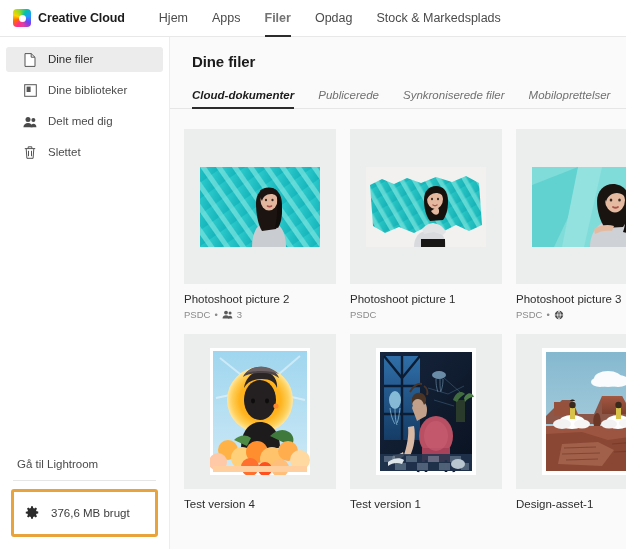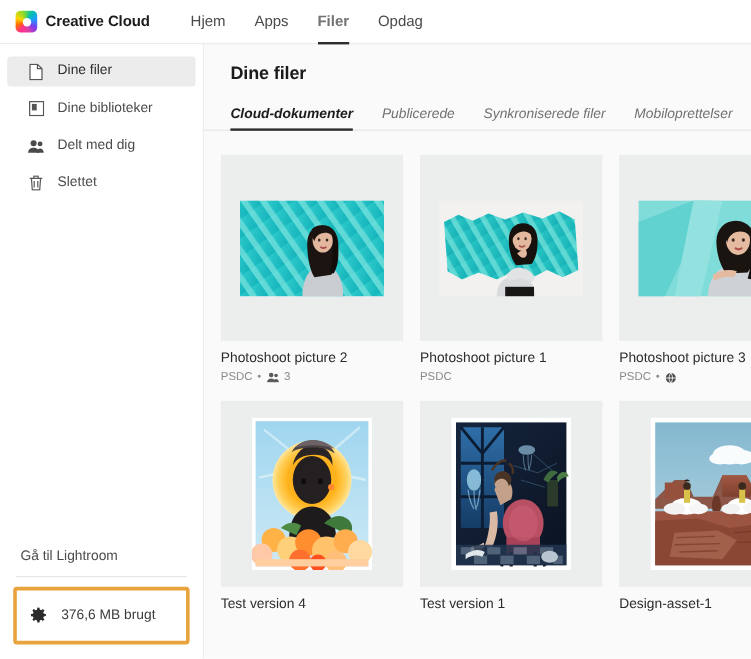--- a/index.html
+++ b/index.html
@@ -288,20 +288,21 @@
   <div class="topbar">
     <div class="brand">
       <div class="cc-logo"></div>
       <span class="brand-name">Creative Cloud</span>
     </div>
     <div class="nav">
       <div class="nav-item">Hjem</div>
       <div class="nav-item">Apps</div>
       <div class="nav-item active">Filer</div>
       <div class="nav-item">Opdag</div>
+      <div class="nav-item">Stock &amp; Markedsplads</div>
     </div>
   </div>
 
   <div class="body">
 
     <div class="sidebar">
 
       <div class="side-item selected">
         <span class="side-icon">
           <svg width="12" height="14" viewBox="0 0 12 14" fill="none">

